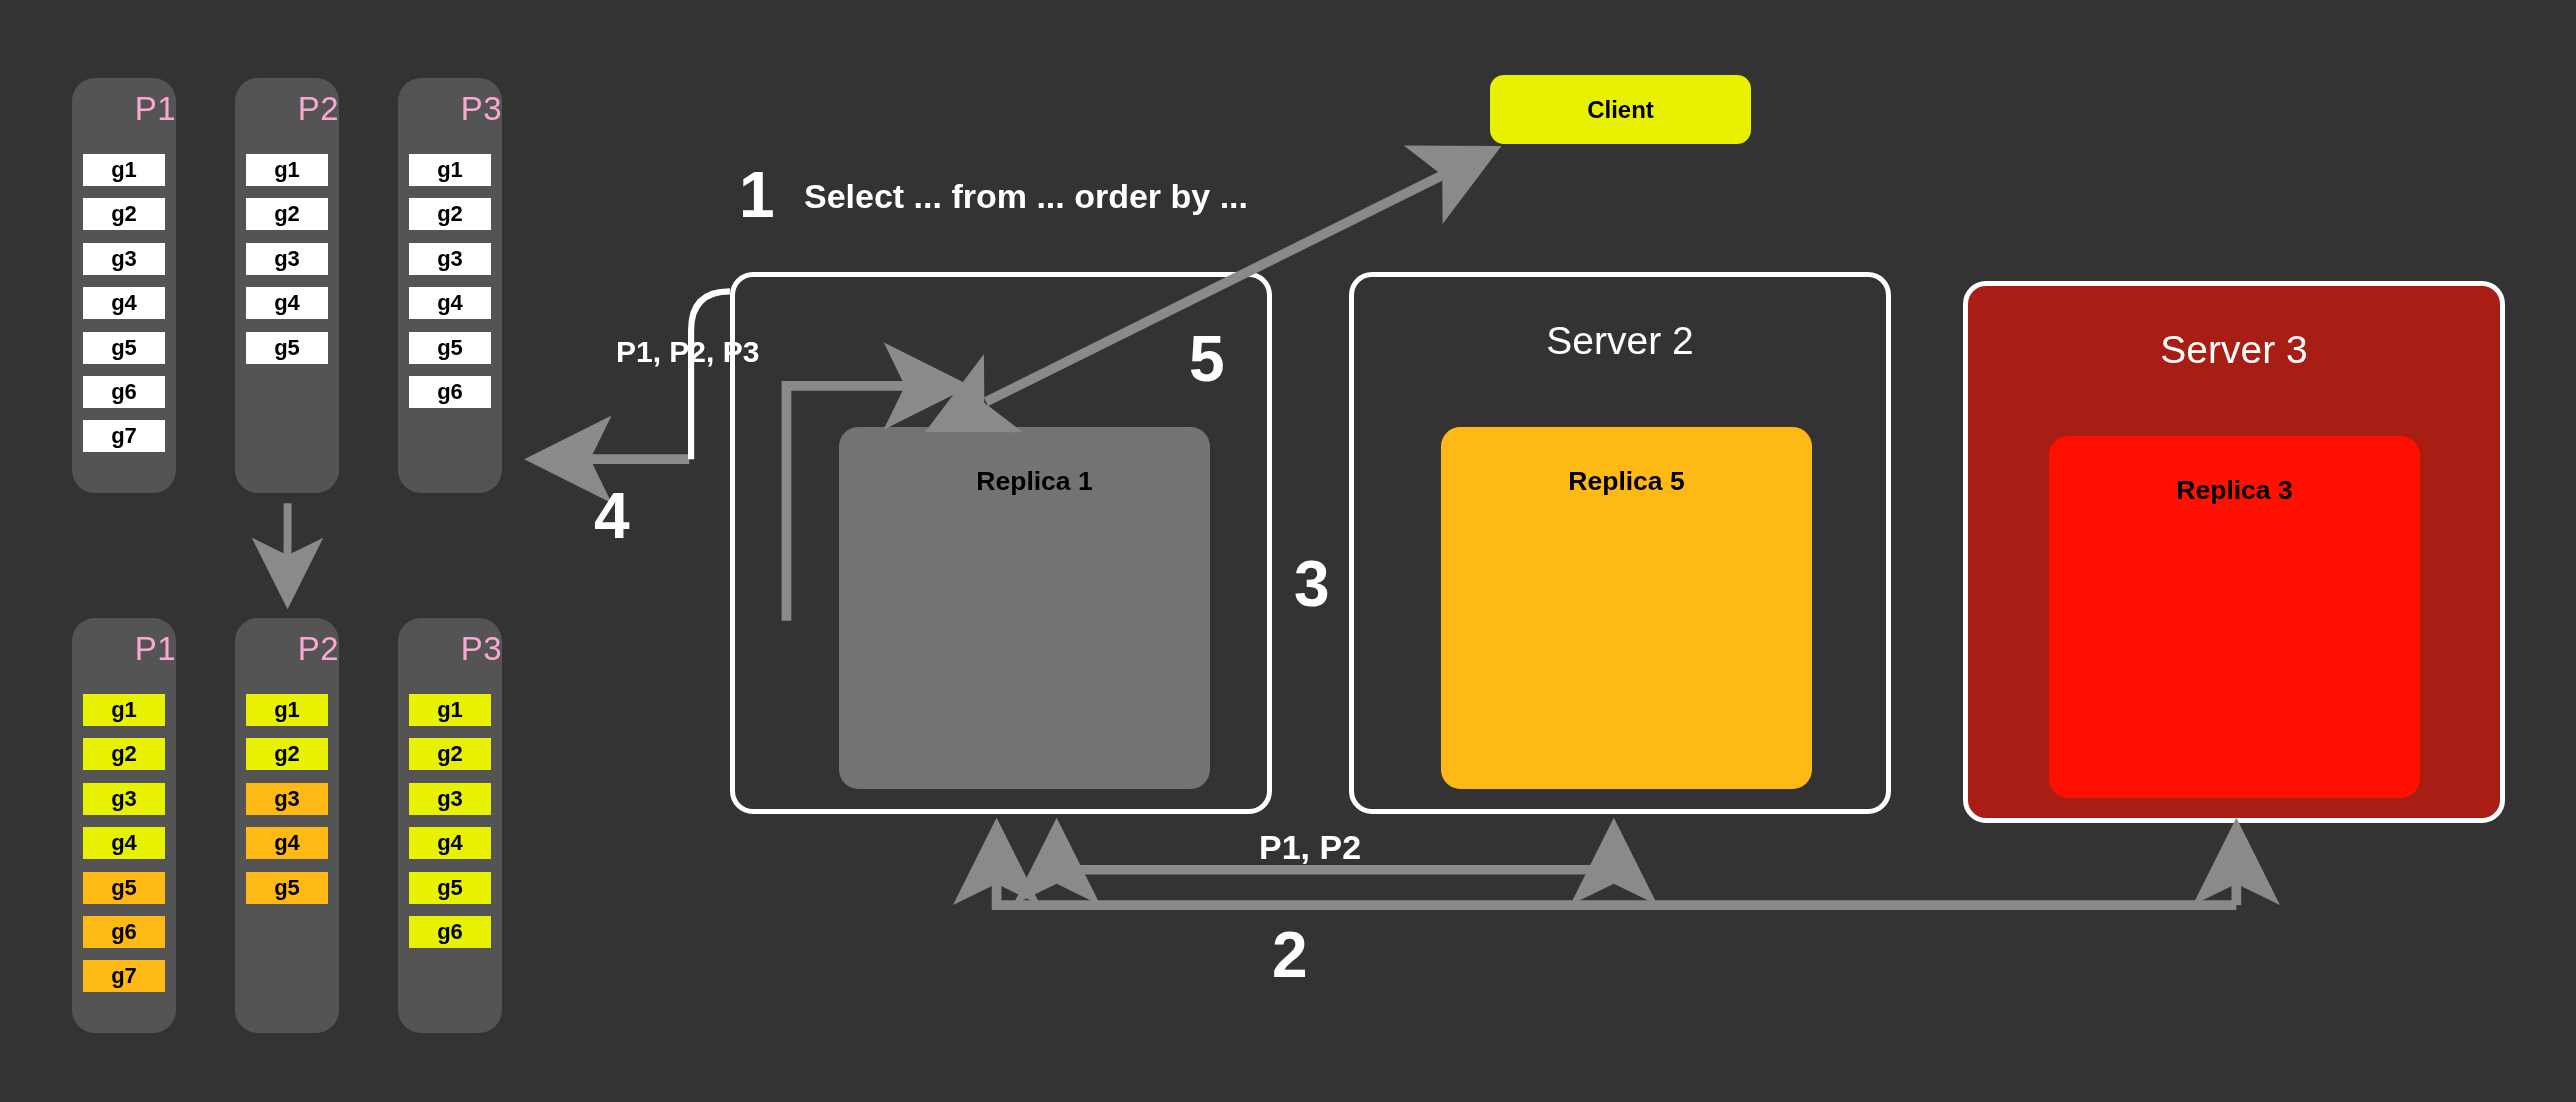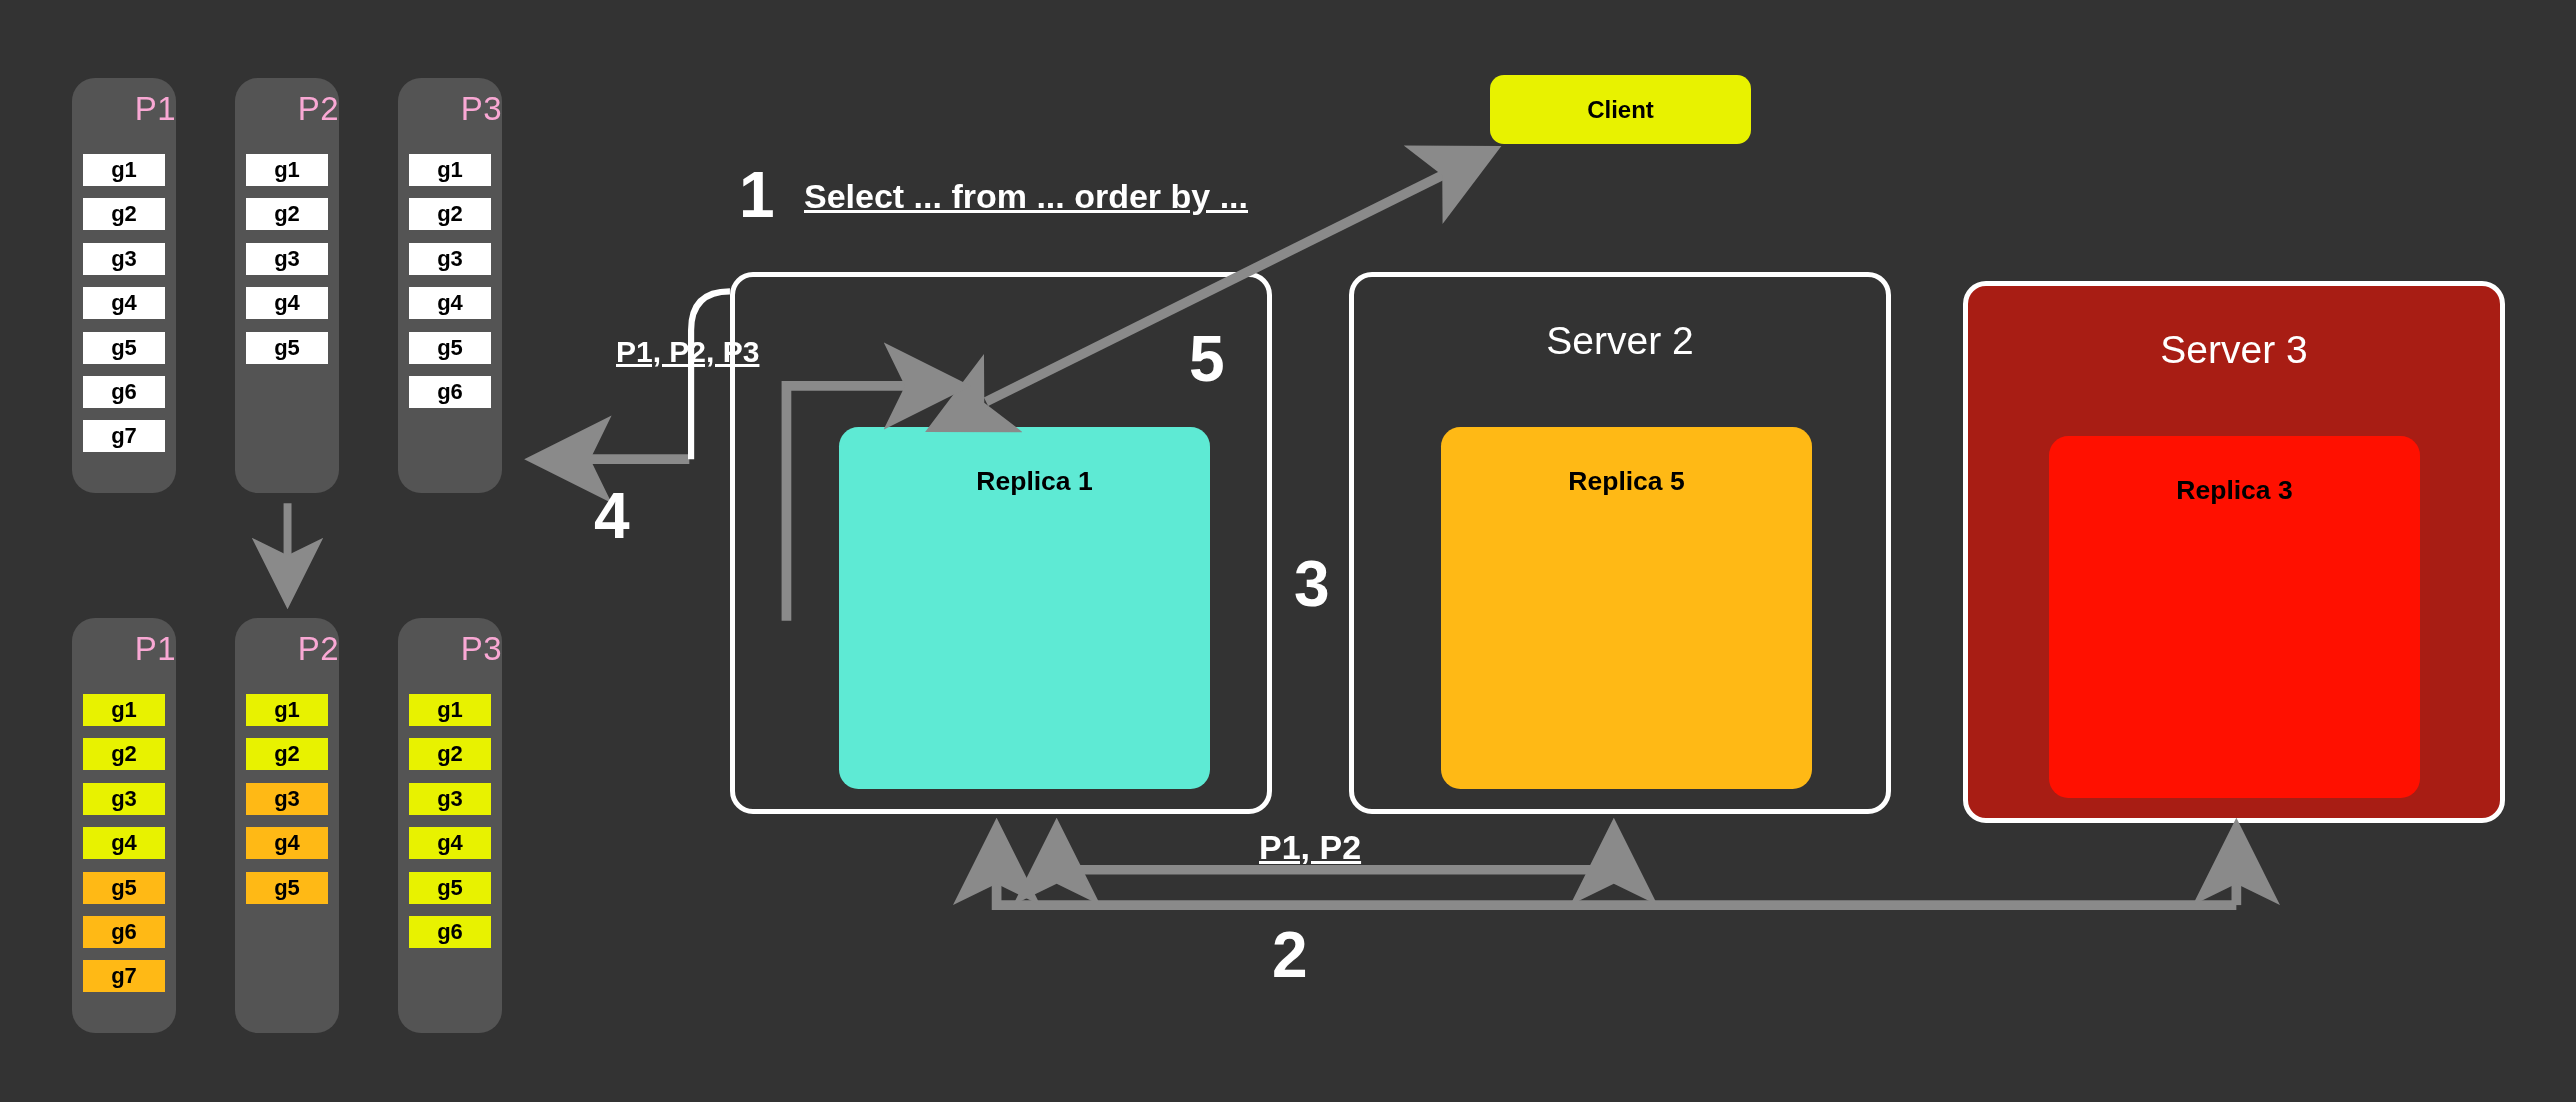--- a/index.html
+++ b/index.html
@@ -79,21 +79,21 @@
     border-radius: 19.4px;
     display: flex;
     align-items: flex-start;
     justify-content: center;
     color: #000000;
     font-size: 26.5px;
     font-weight: bold;
     padding-top: 39px;
     box-sizing: border-box;
   }
-  .replica.r1 { background: #5eead4; padding-left: 20px; }
+  .replica.r1 { background: #737373; padding-left: 20px; }
   .replica.r2 { background: #ffb915; }
   .replica.r3 { background: #ff1000; }
 
   
   .client {
     position: absolute;
     background: #e8f200;
     border-radius: 14px;
     display: flex;
     align-items: center;
@@ -111,21 +111,20 @@
     font-weight: bold;
     line-height: 1;
   }
   .annot {
     position: absolute;
     color: #ffffff;
     font-size: 34px;
     font-weight: bold;
     line-height: 1;
     white-space: nowrap;
-    text-decoration: underline;
   }
   .annot.small {
     font-size: 30px;
   }
 
   
   #arrows {
     position: absolute;
     left: 0;
     top: 0;

